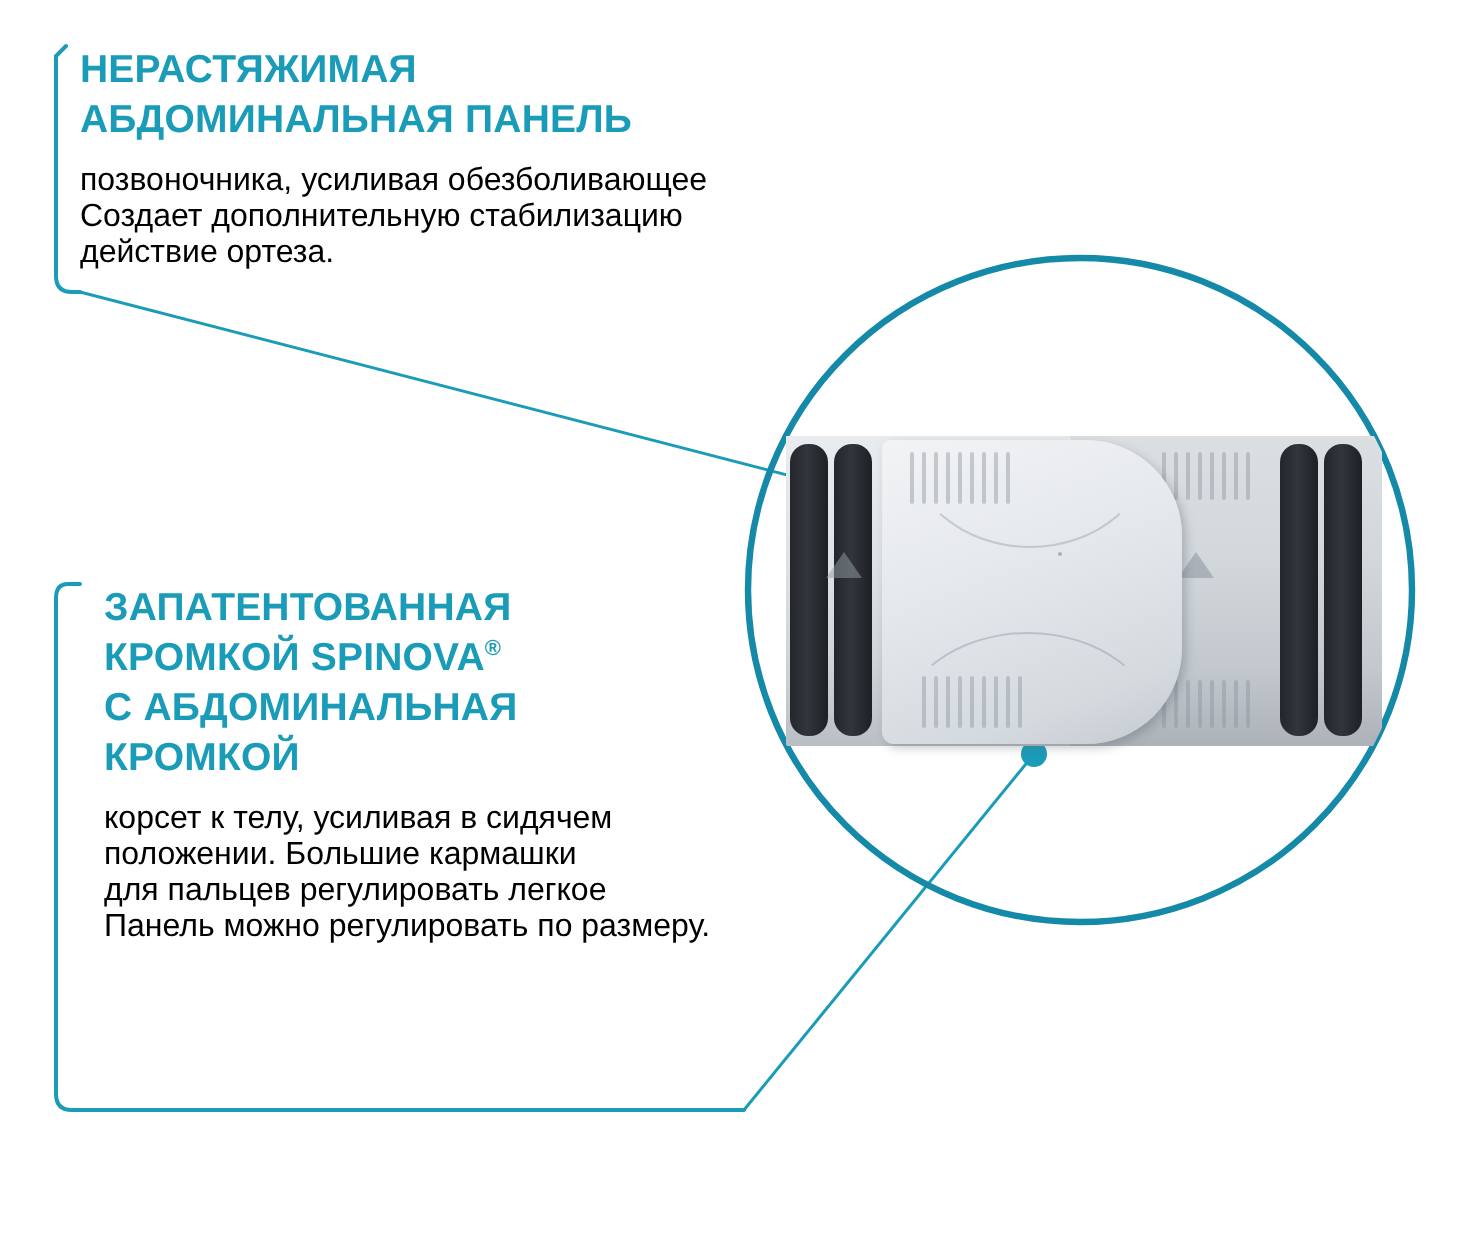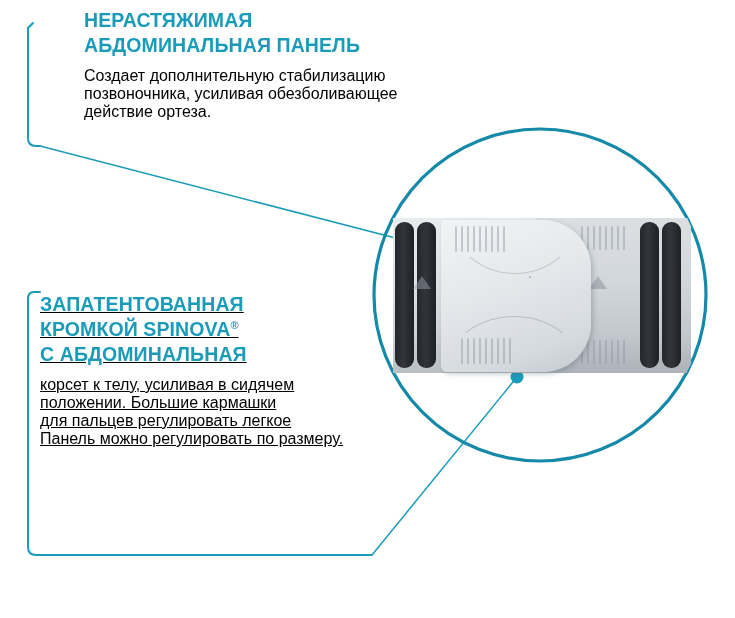--- a/index.html
+++ b/index.html
@@ -43,22 +43,22 @@
     vertical-align: super;
     line-height: 0;
   }
   .callout-body {
     color: #3b3b3b;
     font-size: 14.4px;
     line-height: 21.5px;
     margin: 0;
   }
 
-  #callout-abdominal { left: 40px; top: 8px;  width: 400px; margin-left: 44px; }
-  #callout-spinova   { left: 40px; top: 292px; width: 400px; text-decoration: underline; }
+  #callout-abdominal { left: 40px; top: 23px;  width: 400px; }
+  #callout-spinova   { left: 52px; top: 292px; width: 400px; }
 
   
   #product-circle {
     position: absolute;
     left: 374px;
     top: 129px;
     width: 332px;
     height: 332px;
     border-radius: 50%;
     overflow: hidden;
@@ -245,31 +245,32 @@
   </div>
 </div>
 
 <div class="callout" id="callout-abdominal">
   <h2 class="callout-title">
     <div>НЕРАСТЯЖИМАЯ</div>
     <div>АБДОМИНАЛЬНАЯ ПАНЕЛЬ</div>
   </h2>
   <p class="callout-body">
     </p>
+    <div>позвоночника, усиливая обезболивающее</div>
     <div>Создает дополнительную стабилизацию</div>
-    <div>позвоночника, усиливая обезболивающее</div>
     <div>действие ортеза.</div>
   <p></p>
 </div>
 
 <div class="callout" id="callout-spinova">
   <h2 class="callout-title">
     <div>ЗАПАТЕНТОВАННАЯ</div>
     <div><span>КРОМКОЙ SPINOVA</span><span class="reg">®</span></div>
     <div>С АБДОМИНАЛЬНАЯ</div>
+    <div>КРОМКОЙ</div>
   </h2>
   <p class="callout-body">
     </p>
     <div>корсет к телу, усиливая в сидячем</div>
     <div>положении. Большие кармашки</div>
     <div>для пальцев регулировать легкое</div>
     <div>Панель можно регулировать по размеру.</div>
   <p></p>
 </div>
 

